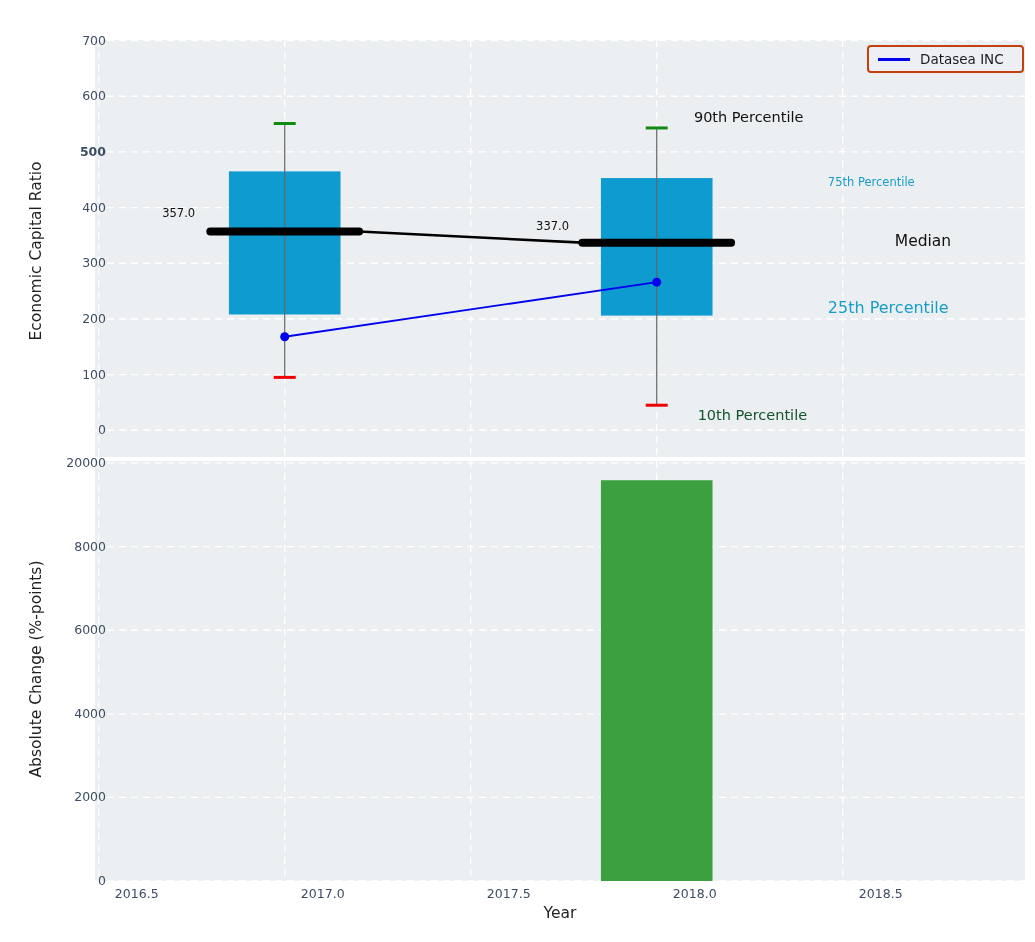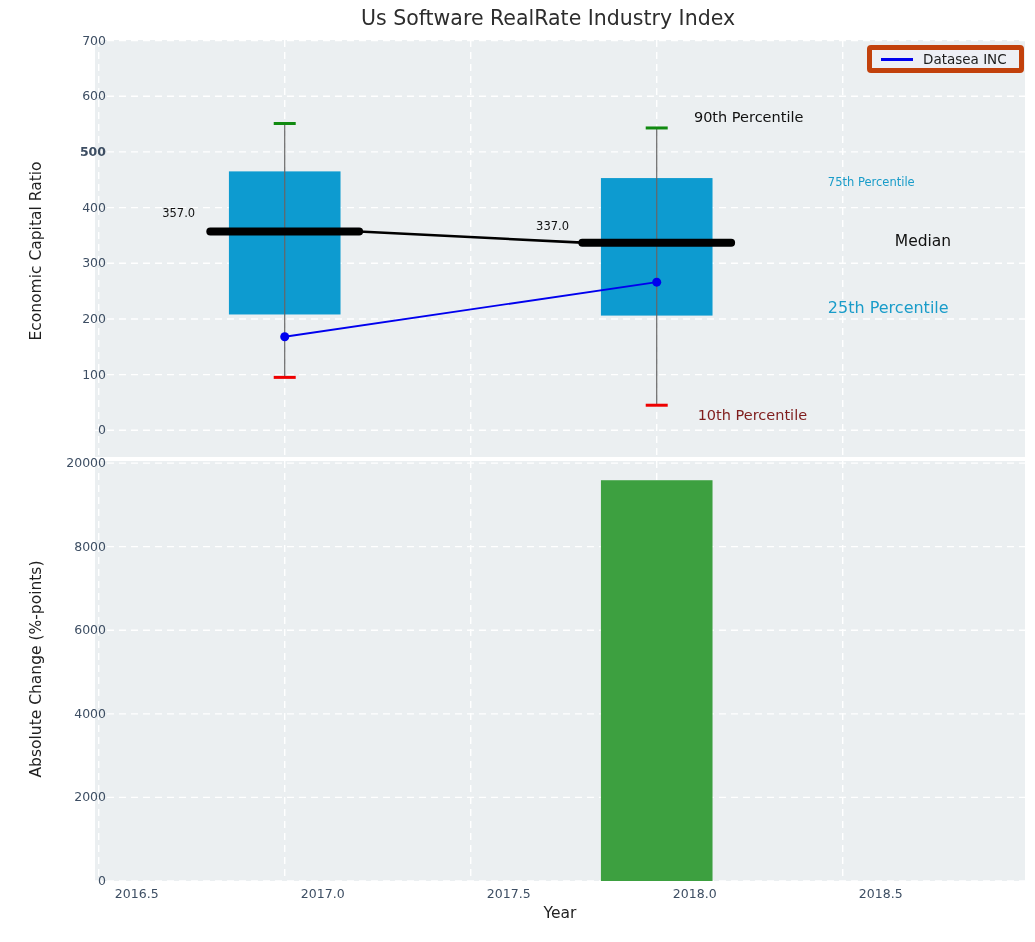--- a/index.html
+++ b/index.html
@@ -22,31 +22,30 @@
   .xlabel{
     position:absolute;left:460px;top:904px;width:200px;text-align:center;
     font-size:15.5px;color:#1f1f1f;
   }
   .tick{position:absolute;font-size:12.5px;color:#3d4e63;margin-left:38px;}
   .ytick{left:20px;width:68px;text-align:right;height:16px;line-height:16px;}
   .xtick{width:70px;text-align:center;top:886px;height:16px;line-height:16px;}
   .annot{position:absolute;white-space:nowrap;line-height:1;}
   .legend{
     position:absolute;left:867px;top:45px;width:157px;height:28px;
-    background:#edeff5;border:5px solid #c2410c;border-radius:4px;
+    background:#edeff5;border:2px solid #c2410c;border-radius:4px;
     display:flex;align-items:center;box-sizing:border-box;padding-left:9px;
   }
   .legend-line{display:inline-block;width:32px;height:3px;background:#0000ee;margin-right:10px;}
   .legend-label{font-size:13.5px;color:#1c1c1c;}
 </style>
 </head>
 <body>
 
 <div id="figure">
-  <div class="fig-title">Us Software RealRate Industry Index</div>
 
   <div class="plot-area" id="plot-top" style="left: 95px; top: 40px; width: 930px; height: 417px; background: rgb(235, 239, 241);">
       <svg width="930" height="417">
         <line stroke="#ffffff" stroke-width="1.4" stroke-dasharray="7 5" x1="3.719999999996617" y1="0" x2="3.719999999996617" y2="417"></line>
         <line stroke="#ffffff" stroke-width="1.4" stroke-dasharray="7 5" x1="189.71999999999662" y1="0" x2="189.71999999999662" y2="417"></line>
         <line stroke="#ffffff" stroke-width="1.4" stroke-dasharray="7 5" x1="375.7199999999966" y1="0" x2="375.7199999999966" y2="417"></line>
         <line stroke="#ffffff" stroke-width="1.4" stroke-dasharray="7 5" x1="561.7199999999966" y1="0" x2="561.7199999999966" y2="417"></line>
         <line stroke="#ffffff" stroke-width="1.4" stroke-dasharray="7 5" x1="747.7199999999966" y1="0" x2="747.7199999999966" y2="417"></line>
         <line stroke="#ffffff" stroke-width="1.4" stroke-dasharray="7 5" x1="0" y1="390.27636849132176" x2="930" y2="390.27636849132176"></line>
         <line stroke="#ffffff" stroke-width="1.4" stroke-dasharray="7 5" x1="0" y1="334.6021361815754" x2="930" y2="334.6021361815754"></line>
@@ -112,17 +111,17 @@
     <div class="tick ytick" style="left: 0px; top: 538.672px;">8000</div>
     <div class="tick ytick" style="left: 0px; top: 455.09px;">20000</div>
     <div class="tick xtick" style="left: 63.72px; top: 886px;">2016.5</div>
     <div class="tick xtick" style="left: 249.72px; top: 886px;">2017.0</div>
     <div class="tick xtick" style="left: 435.72px; top: 886px;">2017.5</div>
     <div class="tick xtick" style="left: 621.72px; top: 886px;">2018.0</div>
     <div class="tick xtick" style="left: 807.72px; top: 886px;">2018.5</div>
     <div class="annot" style="left: 178.7px; top: 214.26px; font-size: 11.5px; color: rgb(17, 17, 17); transform: translate(-50%, -50%);">357.0</div>
     <div class="annot" style="left: 552.56px; top: 227.065px; font-size: 11.5px; color: rgb(17, 17, 17); transform: translate(-50%, -50%);">337.0</div>
     <div class="annot" style="left: 693.92px; top: 117.387px; font-size: 14.5px; color: rgb(17, 17, 17); transform: translate(0px, -50%);">90th Percentile</div>
-    <div class="annot" style="left: 697.64px; top: 414.688px; font-size: 14.5px; color: #7f1d1d; transform: translate(0px, -50%);">10th Percentile</div>
+    <div class="annot" style="left: 697.64px; top: 414.688px; font-size: 14.5px; color: #14532d; transform: translate(0px, -50%);">10th Percentile</div>
     <div class="annot" style="left: 827.84px; top: 183.083px; font-size: 11.5px; color: rgb(25, 156, 201); transform: translate(0px, -50%);">75th Percentile</div>
     <div class="annot" style="left: 827.84px; top: 307.793px; font-size: 16px; color: rgb(25, 156, 201); transform: translate(0px, -50%);">25th Percentile</div>
     <div class="annot" style="left: 894.8px; top: 242.097px; font-size: 15.5px; color: rgb(17, 17, 17); transform: translate(0px, -50%);">Median</div>
   </div>
 
 </body></html>

